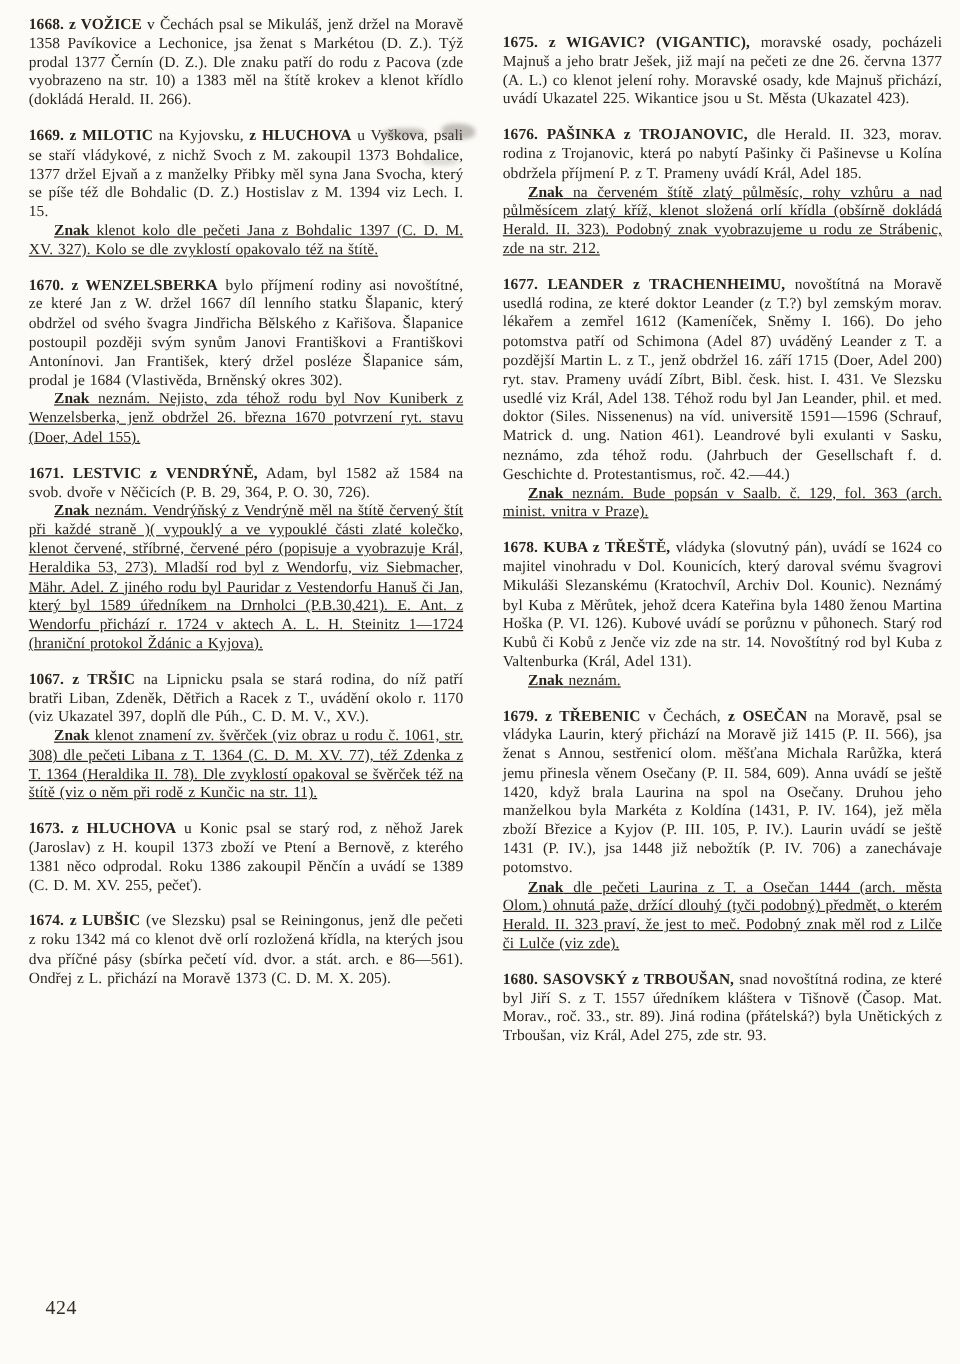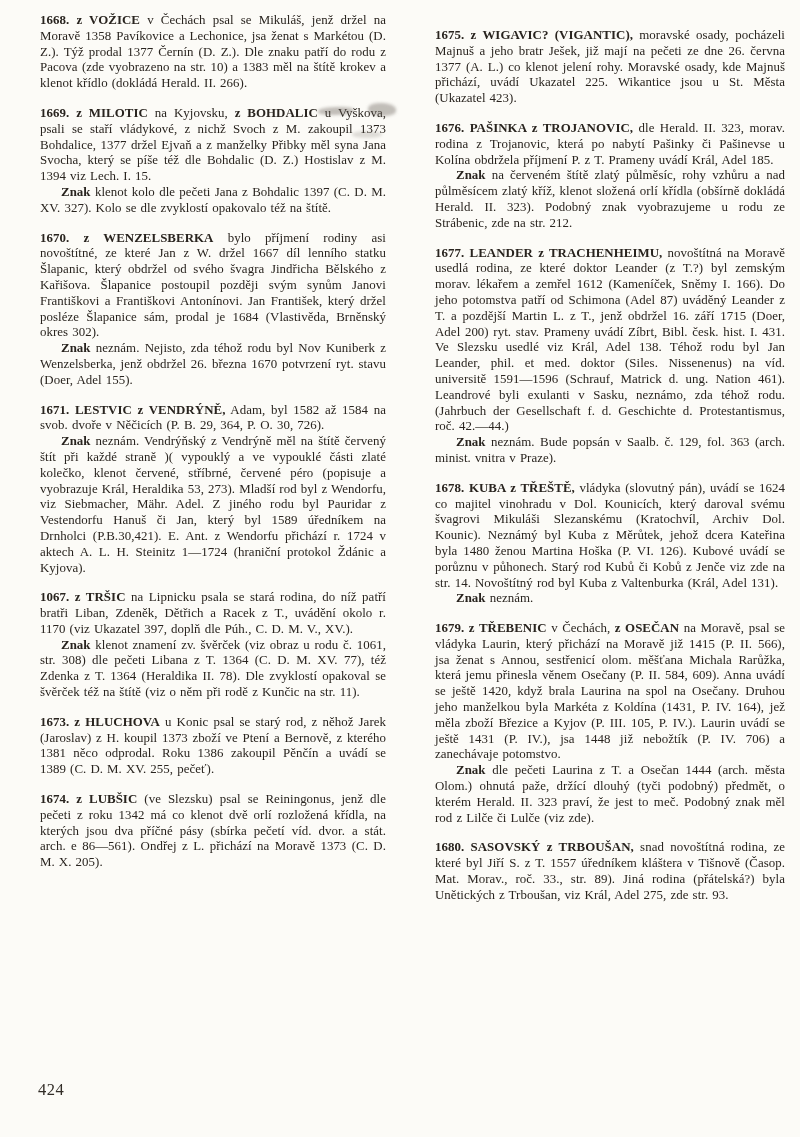--- a/index.html
+++ b/index.html
@@ -8,30 +8,30 @@
     width:800px; height:1137px;
     margin:0;
     background:#fcfbf7;
     overflow:hidden;
     font-family:"Liberation Serif","DejaVu Serif",serif;
     color:#29241f;
   }
   .column { position:absolute; }
   #col-0 { left:24px;  top:13px; width:362px; }
   #col-1 { left:419px; top:28px; width:366px; }
-  .entry { margin:0 0 14px 16px; }
+  .entry { margin:0 0 14px 0; }
   .para {
     margin:0;
     text-align:justify;
     font-size:12.9px;
     line-height:15.8px;
     letter-spacing:0.05px;
     word-spacing:0.8px;
   }
-  .para.znak { text-indent:21px; }
+  .para.znak { text-indent:21px;text-decoration:underline; }
   .seg.bold { font-weight:bold; }
   .page-number {
     position:absolute;
     left:0; top:1080px; width:800px;
     font-size:16.5px;
     letter-spacing:0.5px;
     color:#322d27;
     padding-left:38px;
   }
   .smudge {
@@ -46,21 +46,21 @@
 </style>
 </head>
 <body>
 
 <div class="page">
   <div class="column" id="col-0">
       <div class="entry">
         <p class="para lead"><span class="seg bold">1668. z VOŽICE</span><span class="seg"> v Čechách psal se Mikuláš, jenž držel na Moravě 1358 Pavíkovice a Lechonice, jsa ženat s Markétou (D. Z.). Týž prodal 1377 Černín (D. Z.). Dle znaku patří do rodu z Pacova (zde vyobrazeno na str. 10) a 1383 měl na štítě krokev a klenot křídlo (dokládá Herald. II. 266).</span></p>
       </div>
       <div class="entry">
-        <p class="para lead"><span class="seg bold">1669. z MILOTIC</span><span class="seg"> na Kyjovsku, </span><span class="seg bold">z BOHDALIC</span><span class="seg"> u Vyškova, psali se staří vládykové, z nichž Svoch z M. zakoupil 1373 Bohdalice, 1377 držel Ejvaň a z manželky Přibky měl syna Jana Svocha, který se píše též dle Bohdalic (D. Z.)  Hostislav z M. 1394 viz Lech. I. 15.</span></p>
+        <p class="para lead"><span class="seg bold">1669. z MILOTIC</span><span class="seg"> na Kyjovsku, </span><span class="seg bold">z HLUCHOVA</span><span class="seg"> u Vyškova, psali se staří vládykové, z nichž Svoch z M. zakoupil 1373 Bohdalice, 1377 držel Ejvaň a z manželky Přibky měl syna Jana Svocha, který se píše též dle Bohdalic (D. Z.)  Hostislav z M. 1394 viz Lech. I. 15.</span></p>
         <p class="para znak"><span class="seg bold">Znak</span><span class="seg"> klenot kolo dle pečeti Jana z Bohdalic 1397 (C. D. M. XV. 327). Kolo se dle zvyklostí opakovalo též na štítě.</span></p>
       </div>
       <div class="entry">
         <p class="para lead"><span class="seg bold">1670. z WENZELSBERKA</span><span class="seg"> bylo příjmení rodiny asi novoštítné, ze které Jan z W. držel 1667 díl lenního statku Šlapanic, který obdržel od svého švagra Jindřicha Bělského z Kařišova. Šlapanice postoupil později svým synům Janovi Františkovi a Františkovi Antonínovi. Jan František, který držel posléze Šlapanice sám, prodal je 1684 (Vlastivěda, Brněnský okres 302).</span></p>
         <p class="para znak"><span class="seg bold">Znak</span><span class="seg"> neznám. Nejisto, zda téhož rodu byl Nov Kuniberk z Wenzelsberka, jenž obdržel 26. března 1670 potvrzení ryt. stavu (Doer, Adel 155).</span></p>
       </div>
       <div class="entry">
         <p class="para lead"><span class="seg bold">1671. LESTVIC z VENDRÝNĚ,</span><span class="seg"> Adam, byl 1582 až 1584 na svob. dvoře v Něčicích (P. B. 29, 364, P. O. 30, 726).</span></p>
         <p class="para znak"><span class="seg bold">Znak</span><span class="seg"> neznám. Vendrýňský z Vendrýně měl na štítě červený štít při každé straně )( vypouklý a ve vypouklé části zlaté kolečko, klenot červené, stříbrné, červené péro (popisuje a vyobrazuje Král, Heraldika 53, 273). Mladší rod byl z Wendorfu, viz Siebmacher, Mähr. Adel. Z jiného rodu byl Pauridar z Vestendorfu Hanuš či Jan, který byl 1589 úředníkem na Drnholci (P.B.30,421). E. Ant. z Wendorfu přichází r. 1724 v aktech A. L. H. Steinitz 1—1724 (hraniční protokol Ždánic a Kyjova).</span></p>
       </div>

